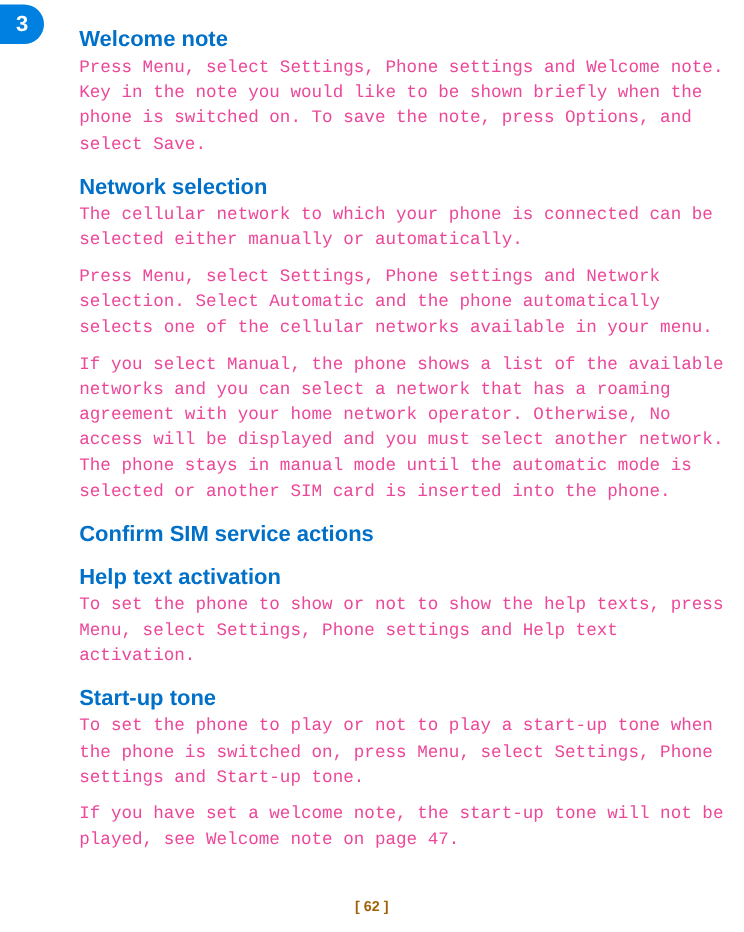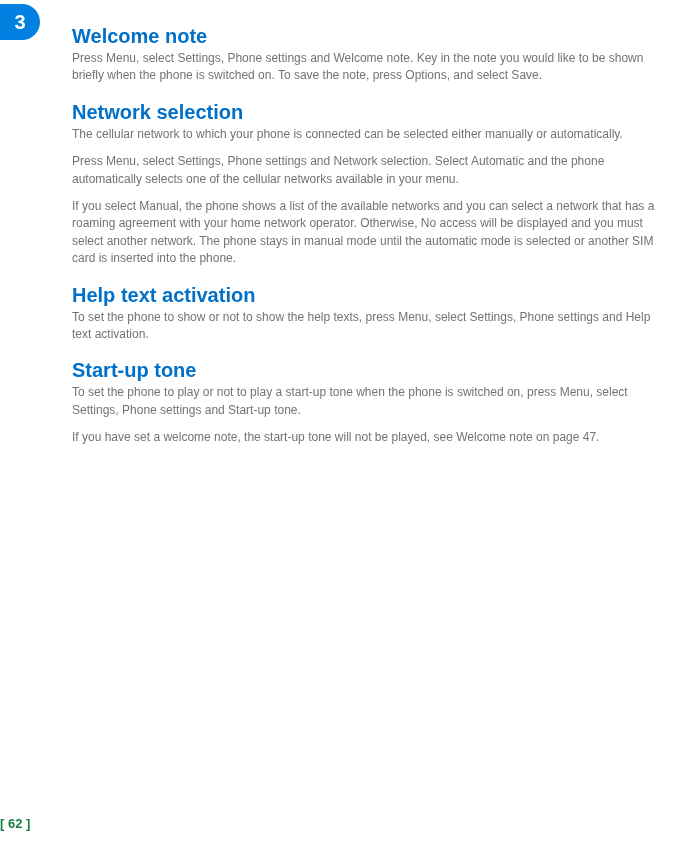--- a/index.html
+++ b/index.html
@@ -43,32 +43,33 @@
       font-size: 20px;
       font-weight: bold;
       font-family: 'Trebuchet MS', Arial, sans-serif;
       margin-top: 17px;
       margin-bottom: 2px;
     }
     .section-heading.mt {
       margin-top: 16px;
     }
     .body-text {
-      color: #737373;
-      font-size: 12px;
+      color: #ec4899;
+      font-size: 16px;
       line-height: 1.45;
-      font-family: Liberation Sans, sans-serif;
+      font-family: Liberation Mono, monospace;
       margin-bottom: 10px;
     }
     .page-number {
       position: absolute;
       bottom: 16px;
       left: 0;
       width: 100%;
-      color: #15803d;
+      text-align: center;
+      color: #a16207;
       font-size: 13px;
       font-weight: bold;
       font-family: 'Trebuchet MS', Arial, sans-serif;
     }
   </style>
 </head>
 <body>
 
 <div class="tab">
   <span class="tab-number">3</span>
@@ -77,20 +78,21 @@
 <div class="content">
 
   <h2 class="section-heading">Welcome note</h2>
   <p class="body-text">Press Menu, select Settings, Phone settings and Welcome note. Key in the note you would like to be shown briefly when the phone is switched on. To save the note, press Options, and select Save.</p>
 
   <h2 class="section-heading mt">Network selection</h2>
   <p class="body-text">The cellular network to which your phone is connected can be selected either manually or automatically.</p>
   <p class="body-text">Press Menu, select Settings, Phone settings and Network selection. Select Automatic and the phone automatically selects one of the cellular networks available in your menu.</p>
   <p class="body-text">If you select Manual, the phone shows a list of the available networks and you can select a network that has a roaming agreement with your home network operator. Otherwise, No access will be displayed and you must select another network. The phone stays in manual mode until the automatic mode is selected or another SIM card is inserted into the phone.</p>
 
+  <h2 class="section-heading mt">Confirm SIM service actions</h2>
 
   <h2 class="section-heading mt">Help text activation</h2>
   <p class="body-text">To set the phone to show or not to show the help texts, press Menu, select Settings, Phone settings and Help text activation.</p>
 
   <h2 class="section-heading mt">Start-up tone</h2>
   <p class="body-text">To set the phone to play or not to play a start-up tone when the phone is switched on, press Menu, select Settings, Phone settings and Start-up tone.</p>
   <p class="body-text">If you have set a welcome note, the start-up tone will not be played, see Welcome note on page 47.</p>
 
 </div>
 

